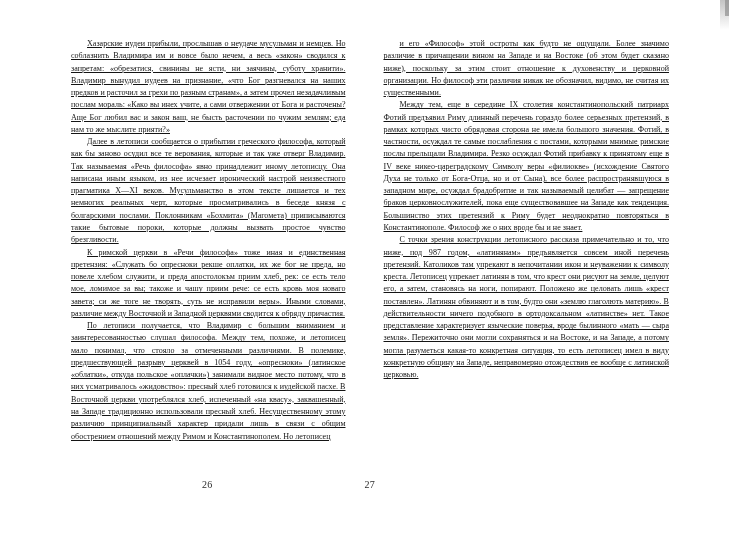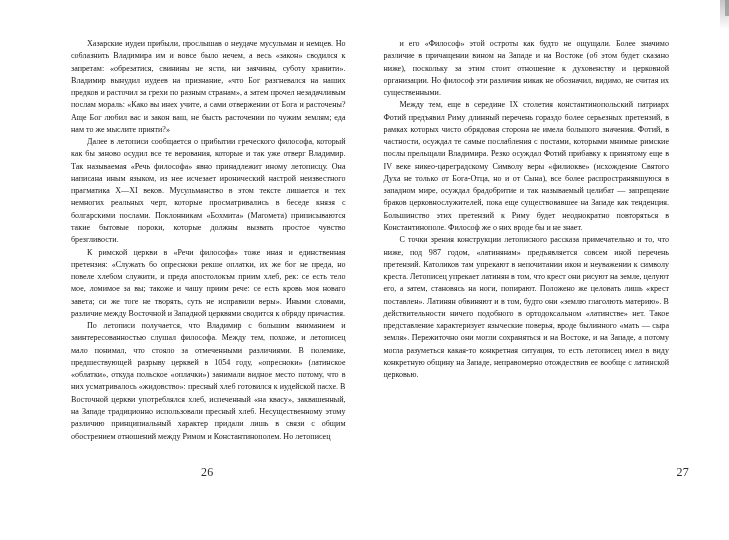--- a/index.html
+++ b/index.html
@@ -45,47 +45,48 @@
     background: #8e8e8e;
     opacity: .7;
     pointer-events: none;
   }
 
   .page {
     position: relative;
     width: 50%;
     height: 512px;
     box-sizing: border-box;
+    text-decoration: underline;
   }
   .page-left  { padding: 38px 19px 0 71px; }
   .page-right { padding: 38px 60px 12px 19px; }
 
   .textblock {
     width: 100%;
     text-align: justify;
     text-justify: inter-word;
     font-size: 8.05px;
     line-height: 12.27px;
     letter-spacing: 0.01px;
     hyphens: manual;
   }
   .textblock p {
     margin: 0;
     text-indent: 16px;
   }
 
   .folio {
     position: absolute;
-    bottom: 32px;
-    font-size: 12px;
+    bottom: 22px;
+    font-size: 10px;
     color: #2b2b2b;
     letter-spacing: .2px;
   }
   .folio-left  { left: 0; right: 0; text-align: center; margin-left: 50px; }
-  .folio-right { left: 0; right: 0; text-align: right; margin-right: 40px; }
+  .folio-right { left: 0; right: 0; text-align: left; margin-right: 40px; }
 </style>
 </head>
 <body>
 
 <div class="spread">
 
   <div class="edge-shade"></div>
   <div class="edge-shade-2"></div>
 
   <div class="page page-left">

